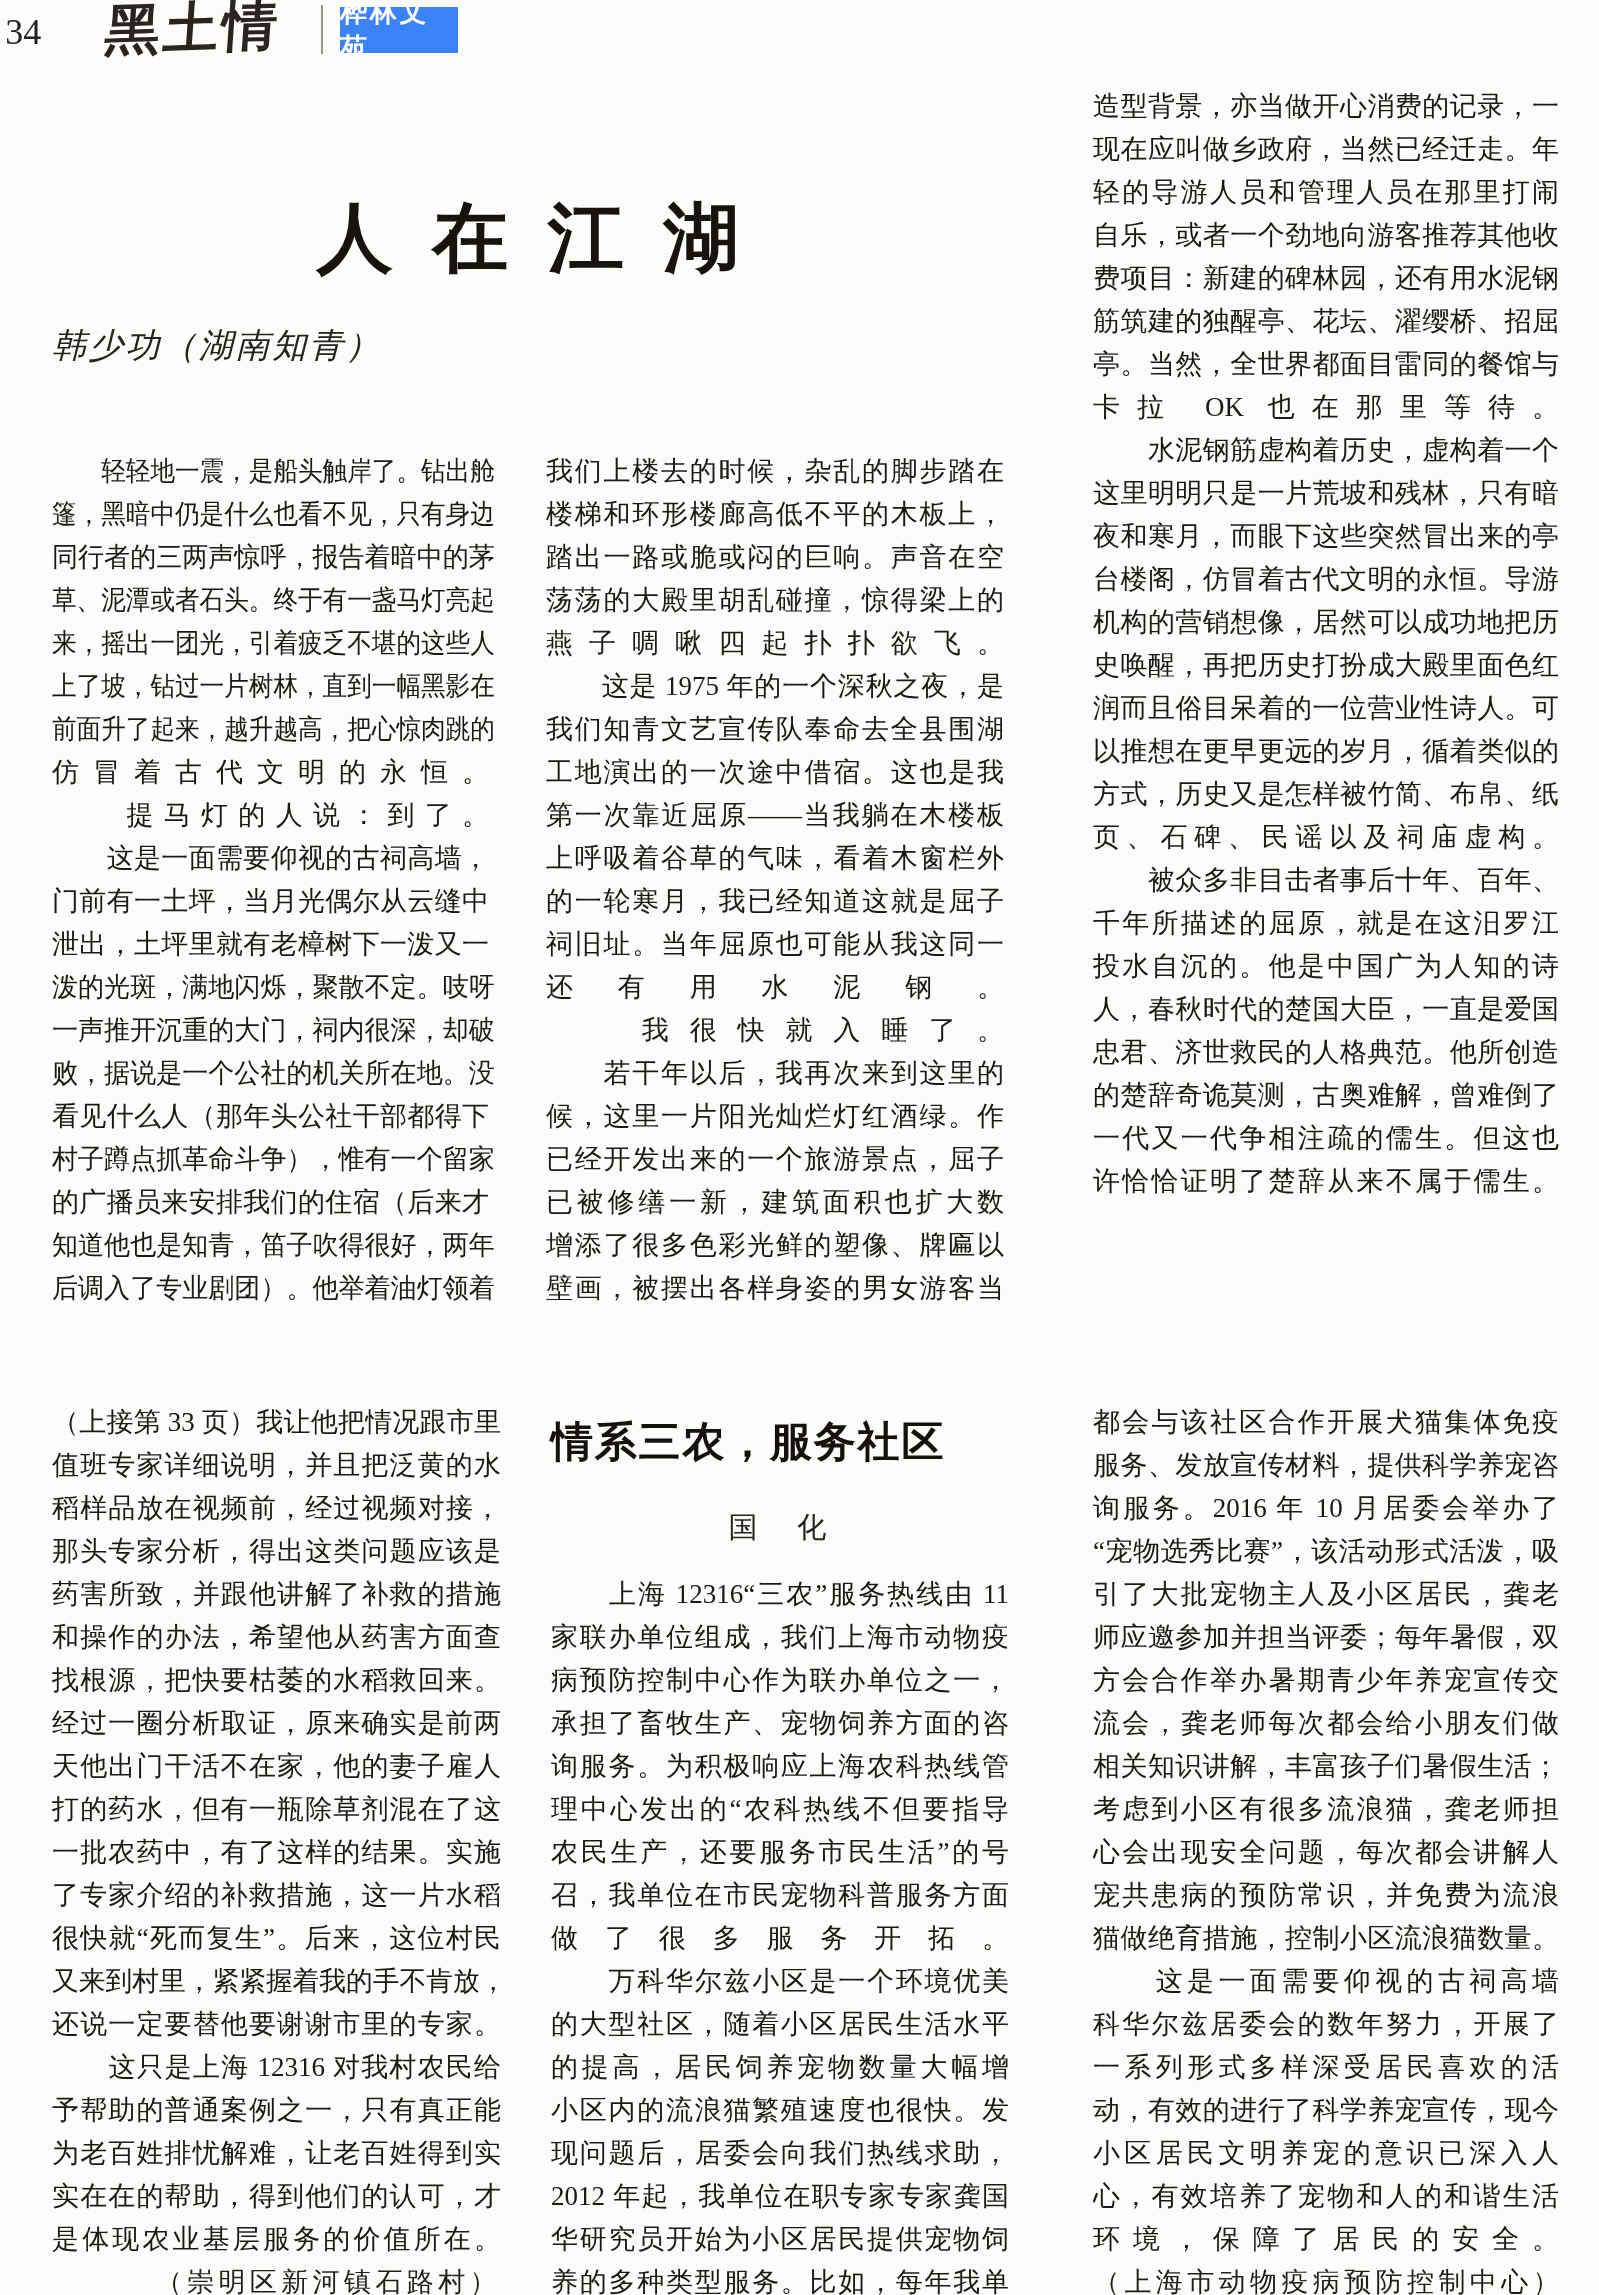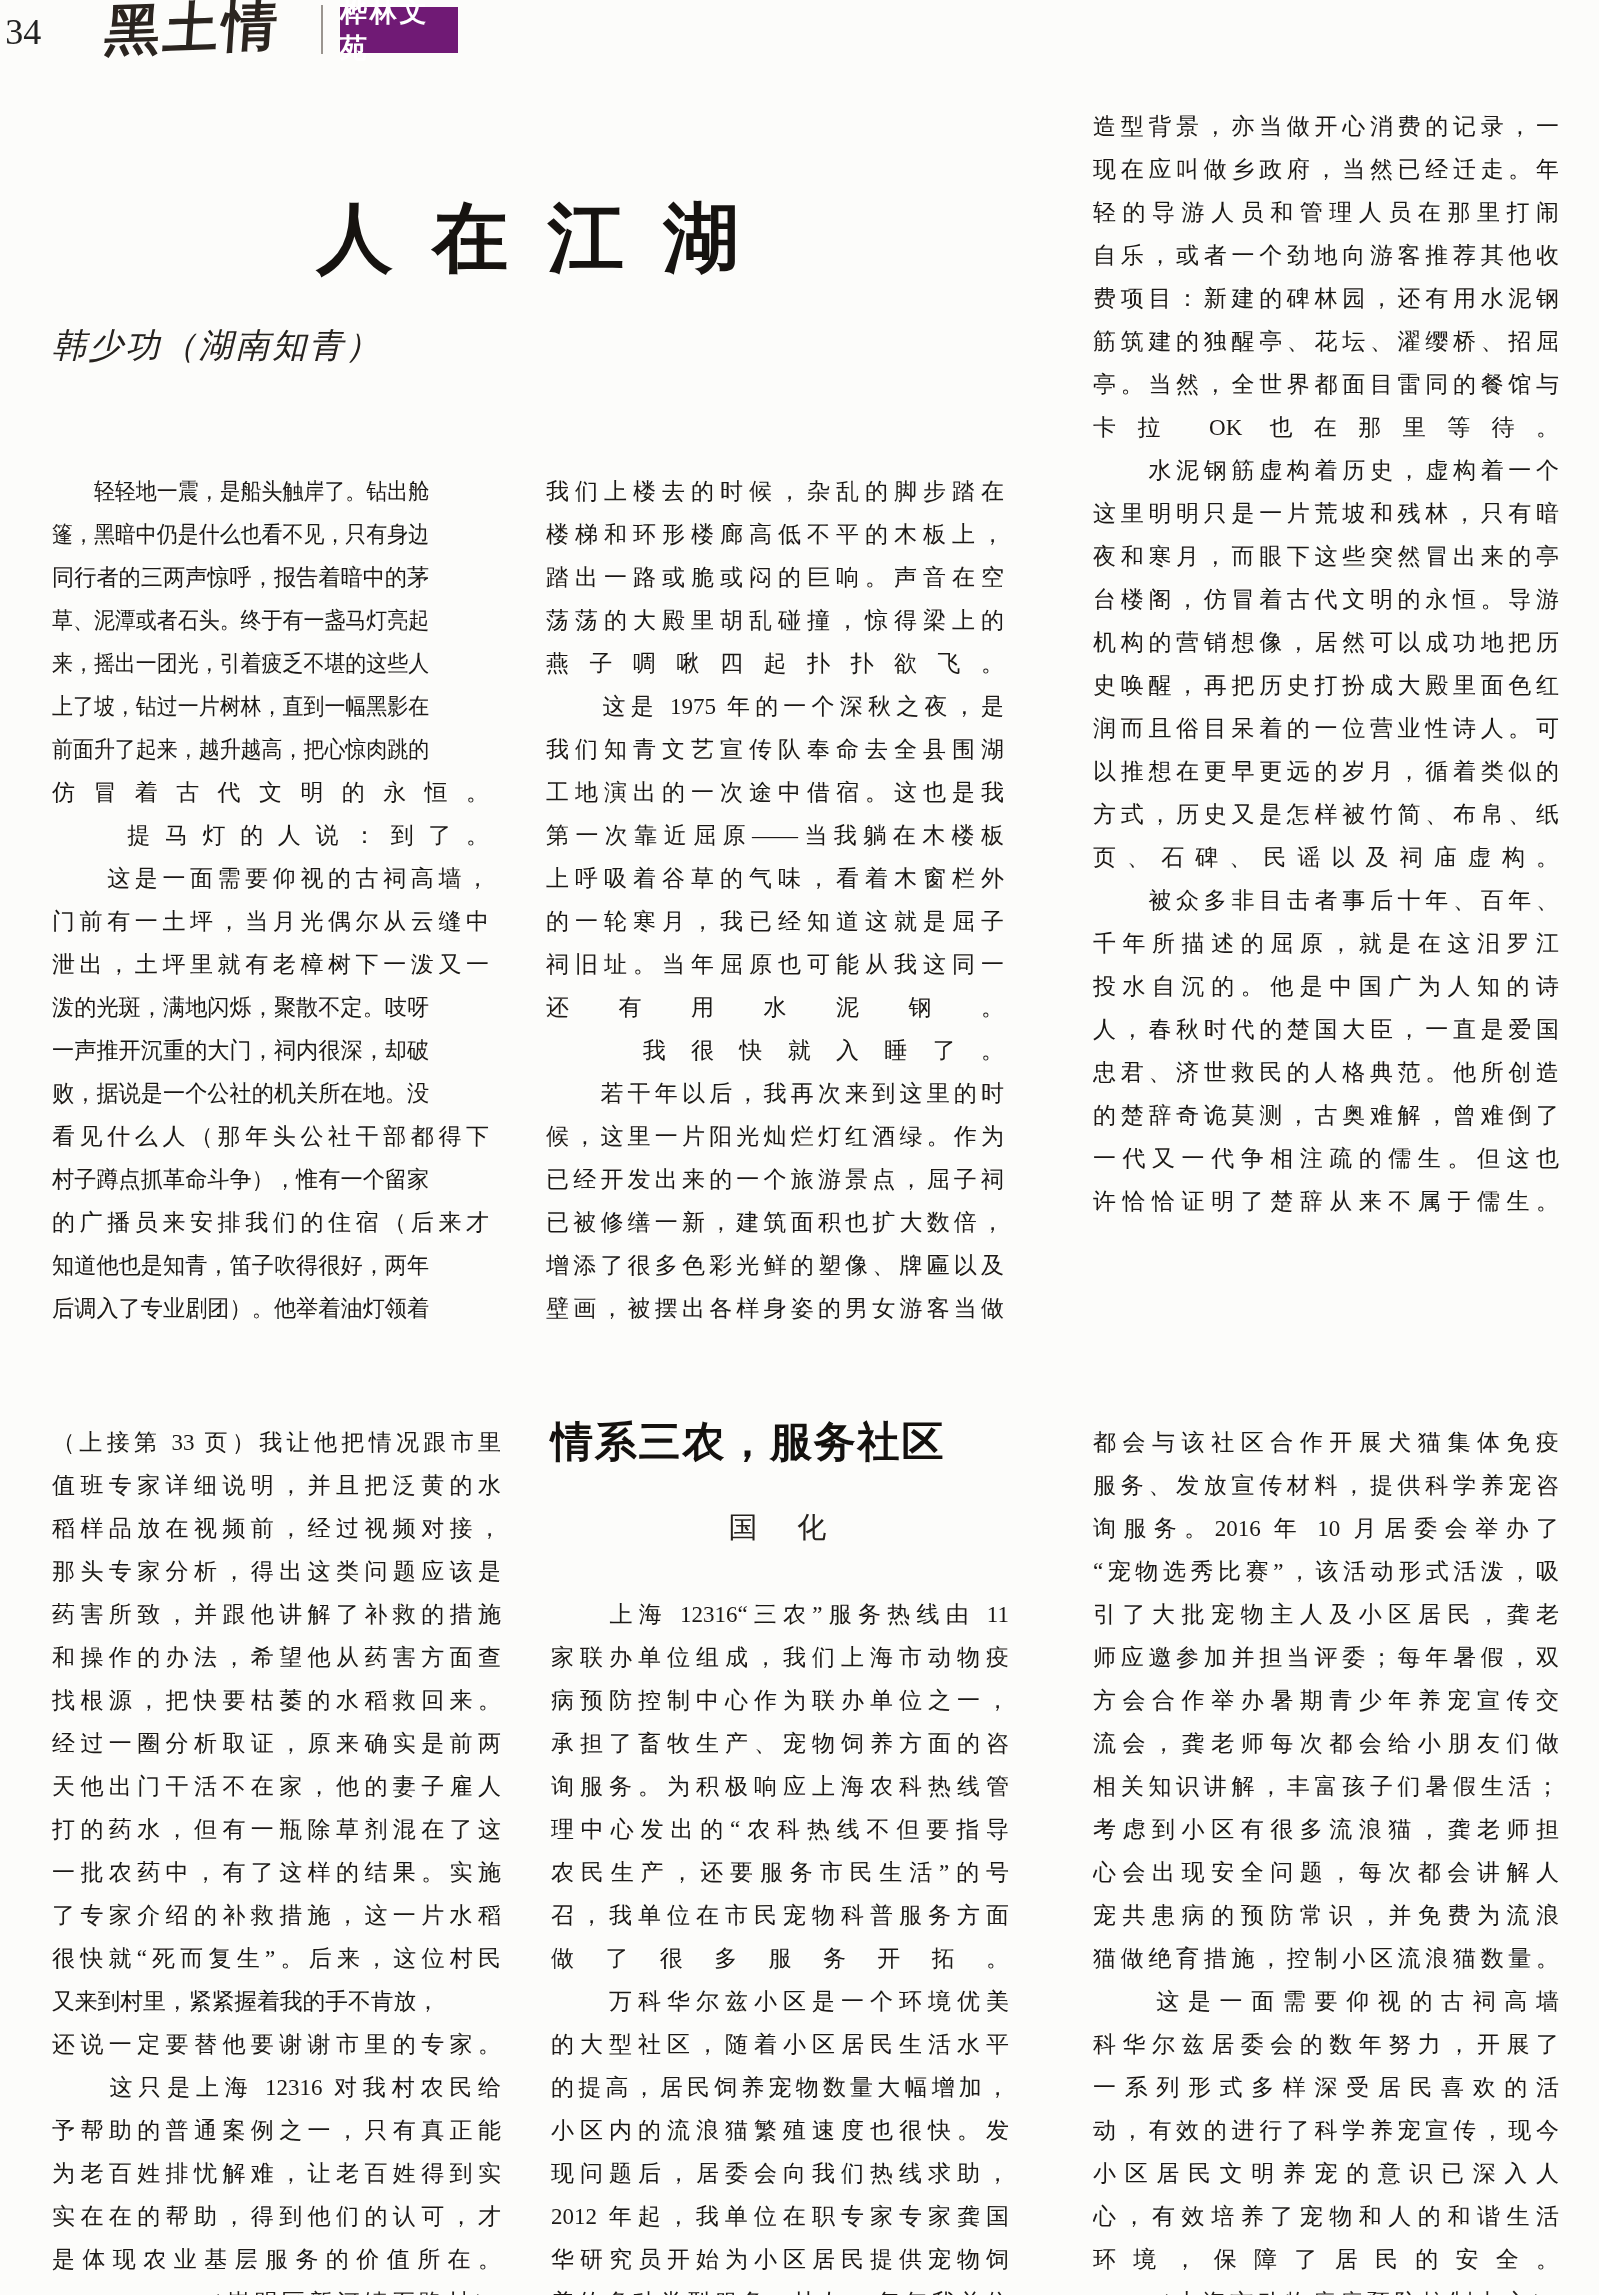--- a/index.html
+++ b/index.html
@@ -14,38 +14,38 @@
   #page-num{left:5.3px;top:10.7px;font-size:36px;color:#222;}
   #masthead{
     left:105px;top:-3.6px;width:195px;height:64px;
     font-size:55px;font-weight:900;line-height:64px;
     letter-spacing:3.6px;color:#2b2520;
     transform:rotate(-2deg) skewX(-6deg);
   }
   #header-divider{left:321px;top:5.3px;width:1.8px;height:49px;background:#9a958f;}
   #section-box{
     left:340px;top:7.1px;width:118px;height:46px;
-    background:#701a75;color:#fff;
+    background:#3b82f6;color:#fff;
     display:flex;align-items:center;justify-content:center;
     font-size:27px;font-weight:600;letter-spacing:2.7px;
     font-family:"Liberation Sans","DejaVu Sans",sans-serif;
   }
   
   #main-title{
     left:52px;top:190px;width:952px;height:96px;
     text-align:center;font-size:76px;font-weight:800;
     letter-spacing:0.52em;text-indent:0.52em;line-height:96px;
     color:#161310;
   }
   #main-author{
     left:52px;top:323px;width:952px;
     font-size:34px;letter-spacing:2.7px;color:#26221e;font-style:italic;
   }
   
-  .textcol{font-size:23px;color:#1b1815;margin-top:20px;}
+  .textcol{font-size:27px;color:#1b1815;}
   .line{
     white-space:nowrap;height:43px;line-height:43px;
   }
   .line.j{white-space:normal;text-align:justify;overflow:hidden;}
   .line.j::after{content:"";display:inline-block;width:100%;height:0;}
   .byline{text-align:right;letter-spacing:4.4px;color:#211d19;}
   #col1{left:52px;top:450px;width:437px;}
   #col2{left:546px;top:450px;width:458px;}
   #col3{left:1093px;top:85px;width:466px;}
   #bottom-left{left:52px;top:1401px;width:449px;}

